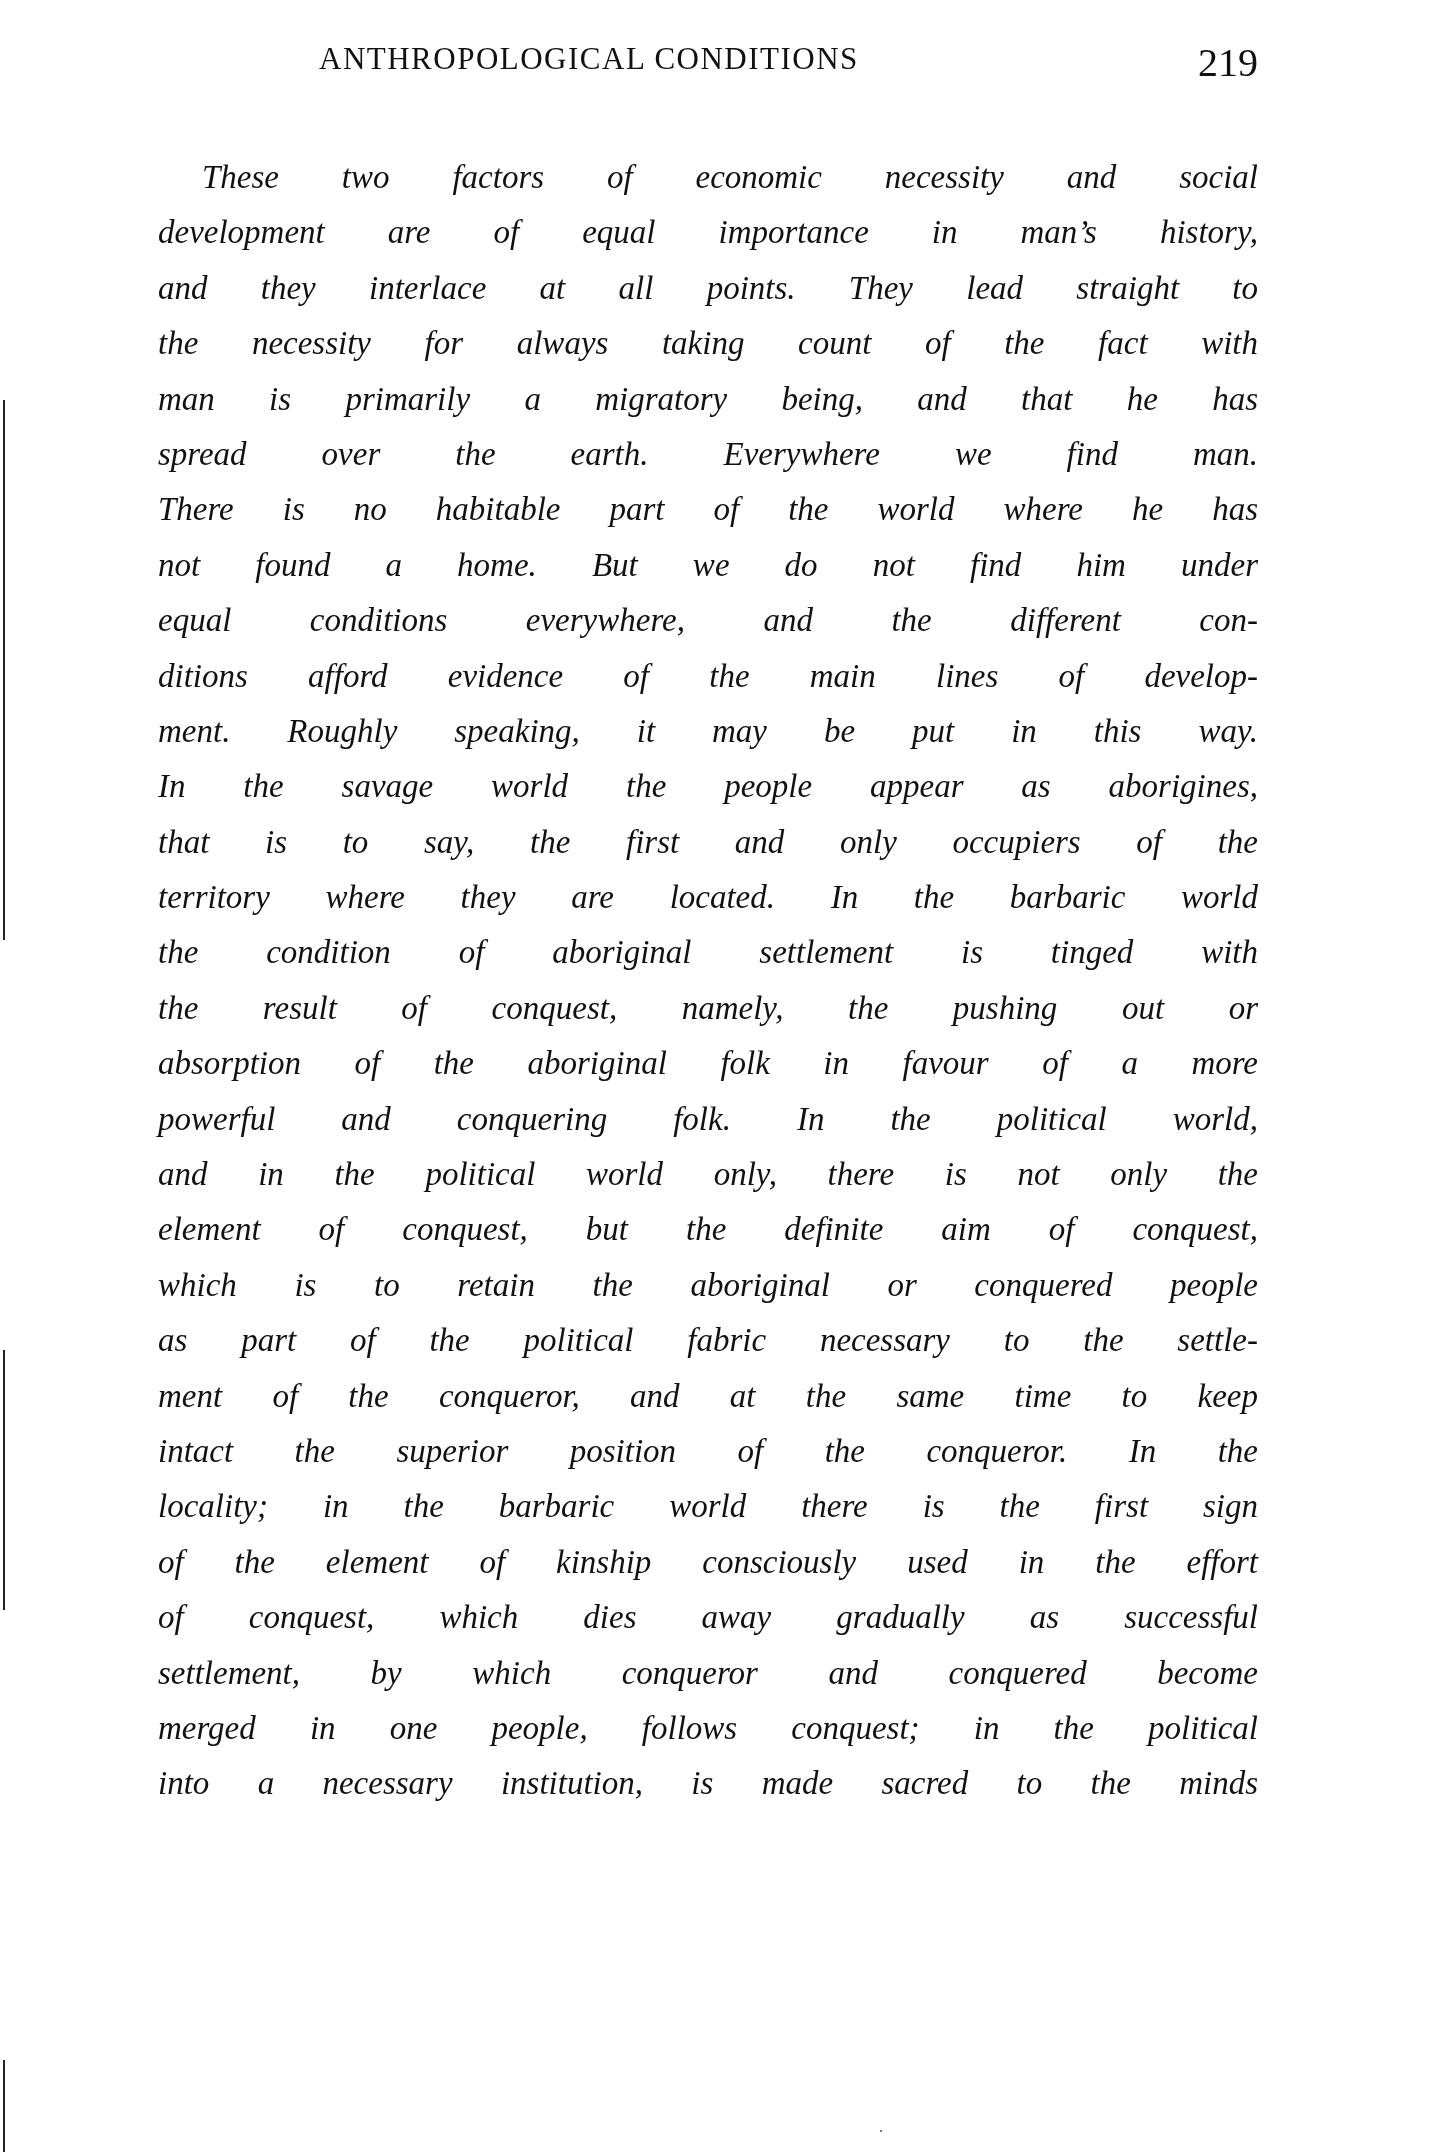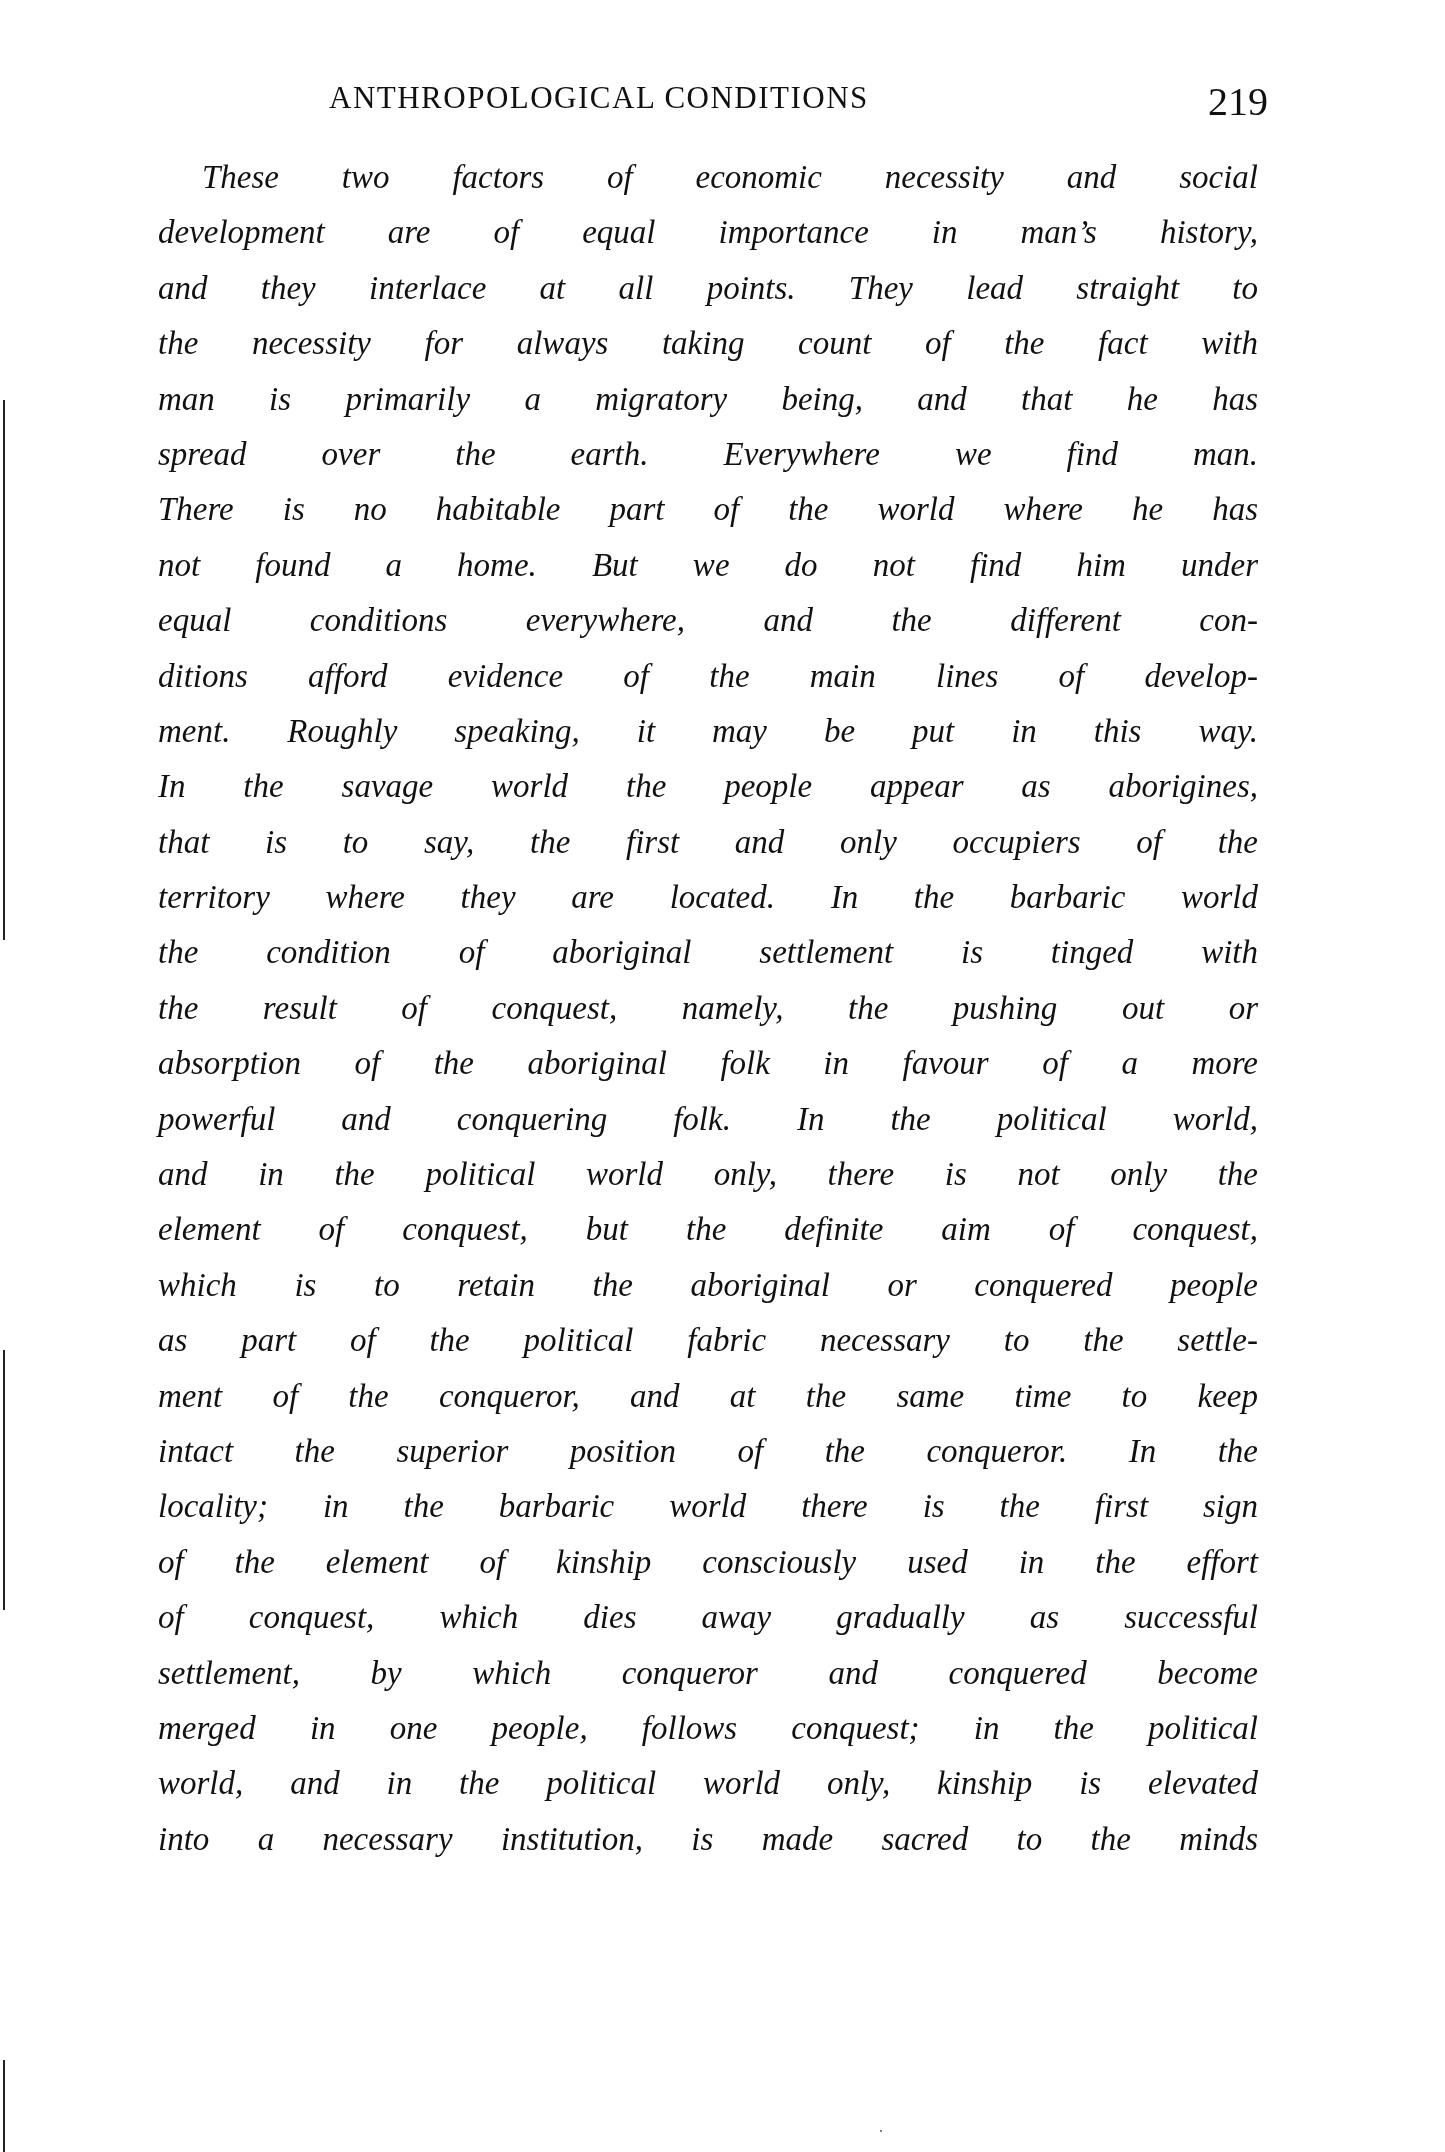--- a/index.html
+++ b/index.html
@@ -1,18 +1,18 @@
 <!DOCTYPE html>
 <html><head>
 <meta charset="utf-8">
 <style>
   html, body { margin: 0; padding: 0; background: #ffffff; }
   body { width: 1445px; height: 2152px; position: relative; overflow: hidden;
          font-family: "Liberation Serif", "DejaVu Serif", serif; color: #111; }
-  .header { position: absolute; top: 34px; left: 168px; width: 1100px; height: 50px; margin-top: 39px; }
+  .header { position: absolute; top: 34px; left: 158px; width: 1100px; height: 50px; }
   .running-head { position: absolute; left: 161px; top: 0; font-size: 31px; letter-spacing: 1.5px; line-height: 50px; }
   .page-num { position: absolute; right: 0; top: 4px; font-size: 40px; line-height: 50px; }
   .body-text { position: absolute; top: 150px; left: 158px; width: 1100px; }
   .line { font-size: 33px; line-height: 55.4px; height: 55.4px; text-align: justify; text-align-last: justify; white-space: nowrap; overflow: visible; font-style: italic; }
   .line.indent { padding-left: 44px; }
   .margin-line { position: absolute; left: 3px; width: 2px; background: #222; }
   .speck { position: absolute; width: 2px; height: 2px; background: #555; border-radius: 1px; }
 </style>
 </head>
 <body>
@@ -45,20 +45,19 @@
     <div class="line">element of conquest, but the definite aim of conquest,</div>
     <div class="line">which is to retain the aboriginal or conquered people</div>
     <div class="line">as part of the political fabric necessary to the settle-</div>
     <div class="line">ment of the conqueror, and at the same time to keep</div>
     <div class="line">intact the superior position of the conqueror.  In the</div>
     <div class="line">locality; in the barbaric world there is the first sign</div>
     <div class="line">of the element of kinship consciously used in the effort</div>
     <div class="line">of conquest, which dies away gradually as successful</div>
     <div class="line">settlement, by which conqueror and conquered become</div>
     <div class="line">merged in one people, follows conquest; in the political</div>
-    <div class="line">world, and in the political world only, kinship is elevated</div>
     <div class="line">into a necessary institution, is made sacred to the minds</div>
   </div>
 
 <div class="margin-line" style="top:400px;height:540px;"></div>
 <div class="margin-line" style="top:1350px;height:260px;"></div>
 <div class="margin-line" style="top:2060px;height:92px;"></div>
 <div class="speck" style="top:2130px;left:880px;"></div>
 
 </body></html>

